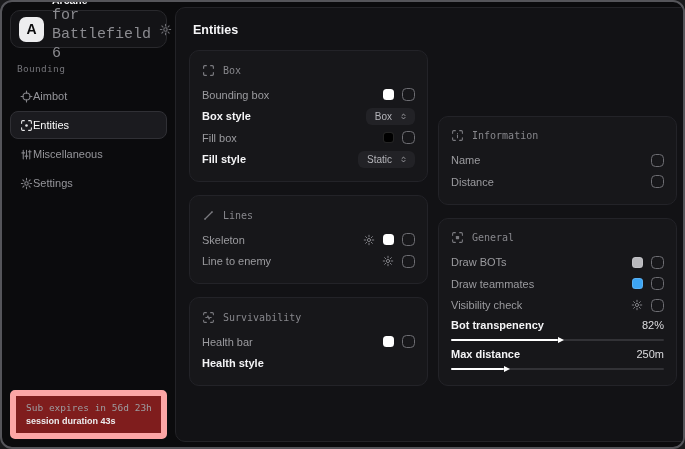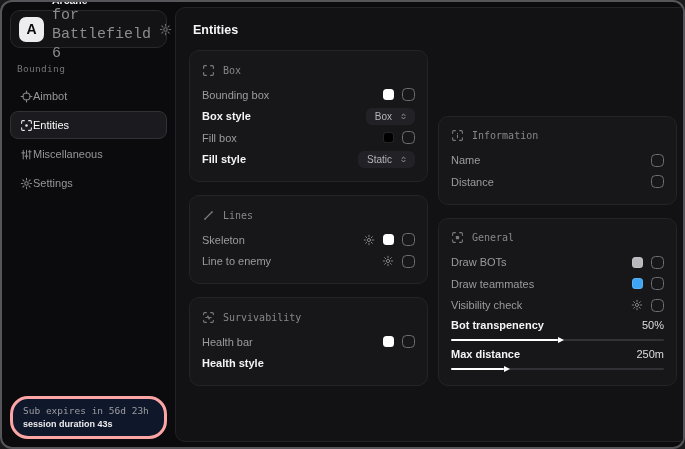--- a/index.html
+++ b/index.html
@@ -36,22 +36,22 @@
   .nav-item {
     display: flex; align-items: center; gap: 0; height: 28px; padding: 0 9px;
     border-radius: 8px; border: 1px solid transparent;
     color: #96969b; font-size: 11px; cursor: default; margin-bottom: 1px;
   }
   .nav-item .ic { display: flex; color: #85858a; }
   .nav-item.active { background: #1b1b1f; border-color: #303035; color: #fafafa; }
   .nav-item.active .ic { color: #e8e8ea; }
 
   .footer-card {
-    margin-top: auto; border: 3px solid #fca5a5; border-radius: 18px;
-    padding: 6px 10px 7px; background: #0f172a;
+    margin-top: auto; border: 6px solid #fca5a5; border-radius: 5px;
+    padding: 6px 10px 7px; background: #7f1d1d;
   }
   .footer-sub {
     font-family: "DejaVu Sans Mono", monospace;
     color: #9d9da1; font-size: 9.5px; white-space: nowrap;
   }
   .footer-session { color: #ececee; font-size: 9px; font-weight: bold; margin-top: 3px; }
 
   
   .main {
     flex: 1; margin: 5px 5px 5px 0;
@@ -359,21 +359,21 @@
                   <path d="M12 2.5v3M12 18.5v3M2.5 12h3M18.5 12h3M5.3 5.3l2.1 2.1M16.6 16.6l2.1 2.1M18.7 5.3l-2.1 2.1M7.4 16.6l-2.1 2.1"></path>
                 </svg>
               </span>
               <span class="checkbox"></span>
             </span>
           </div>
 
           <div class="slider-row">
             <div class="slider-head">
               <span class="row-label bright">Bot transpenency</span>
-              <span class="slider-value">50%</span>
+              <span class="slider-value">82%</span>
             </div>
             <div class="track">
               <div class="fill" style="width: 50%;">
                 <span class="thumb"></span>
               </div>
             </div>
           </div>
 
           <div class="slider-row">
             <div class="slider-head">

